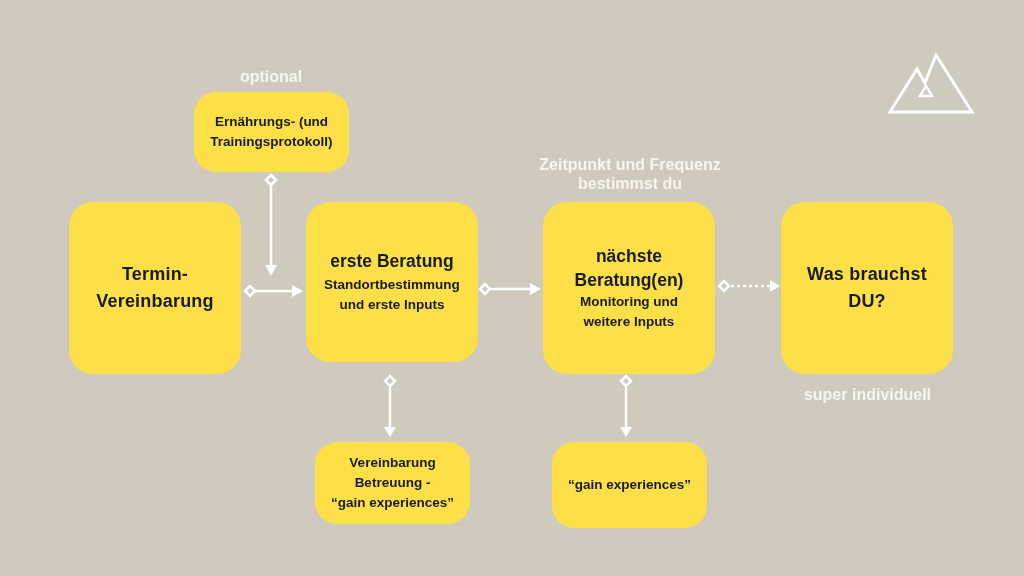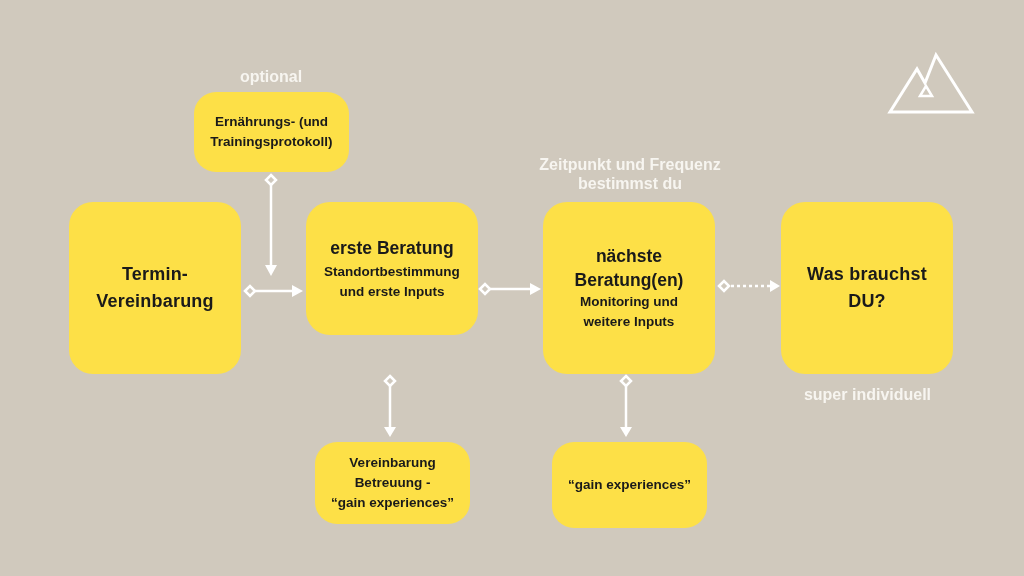--- a/index.html
+++ b/index.html
@@ -73,21 +73,21 @@
 <div class="box" style="left:69px; top:202px; width:172px; height:172px;">
   <div class="title-lg">Termin-</div>
   <div class="title-lg">Vereinbarung</div>
 </div>
 
 <div class="box" style="left:194px; top:92px; width:155px; height:80px; border-radius:22px;">
   <div class="small">Ernährungs- (und</div>
   <div class="small">Trainingsprotokoll)</div>
 </div>
 
-<div class="box" style="left:306px; top:202px; width:172px; height:133px;">
+<div class="box" style="left:306px; top:202px; width:172px; height:160px;">
   <div class="title-md" style="margin-bottom:2px;">erste Beratung</div>
   <div class="sub">Standortbestimmung</div>
   <div class="sub">und erste Inputs</div>
 </div>
 
 <div class="box" style="left:543px; top:202px; width:172px; height:172px;">
   <div class="title-md">nächste</div>
   <div class="title-md">Beratung(en)</div>
   <div class="sub">Monitoring und</div>
   <div class="sub">weitere Inputs</div>

